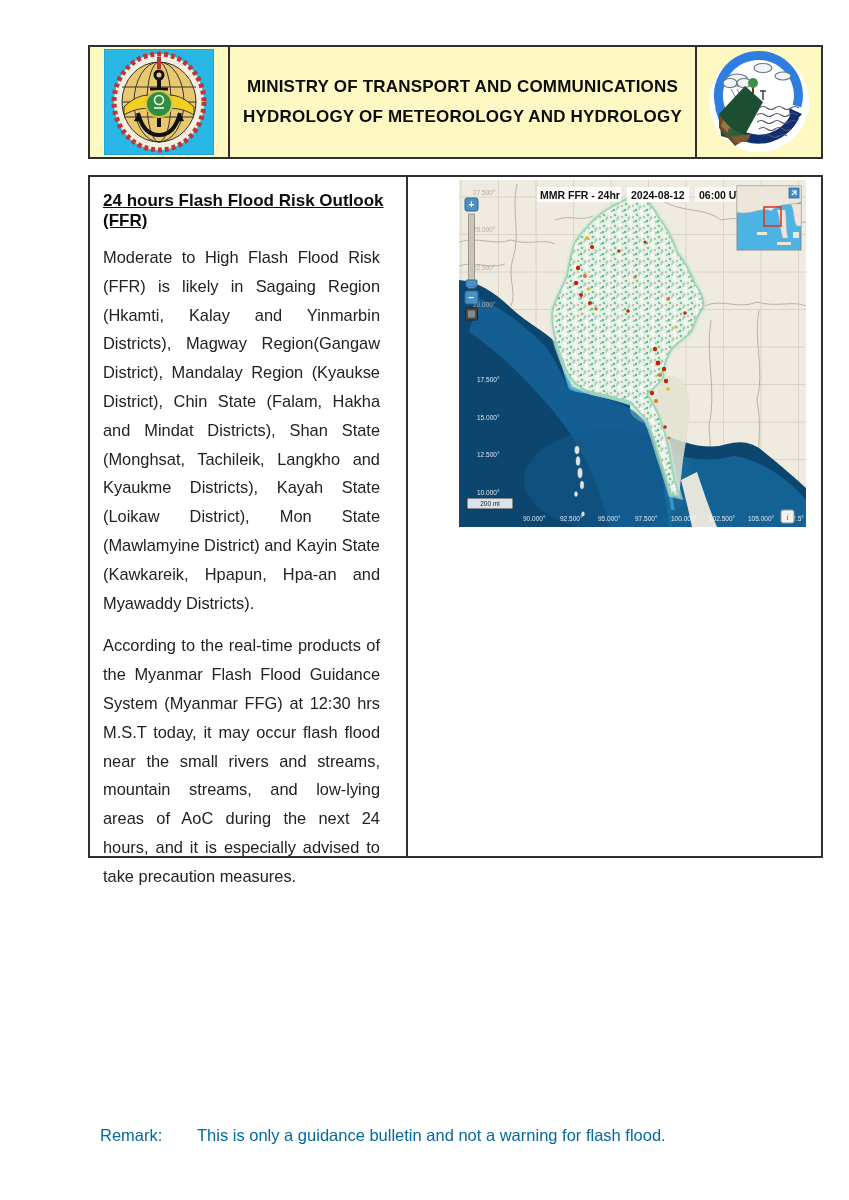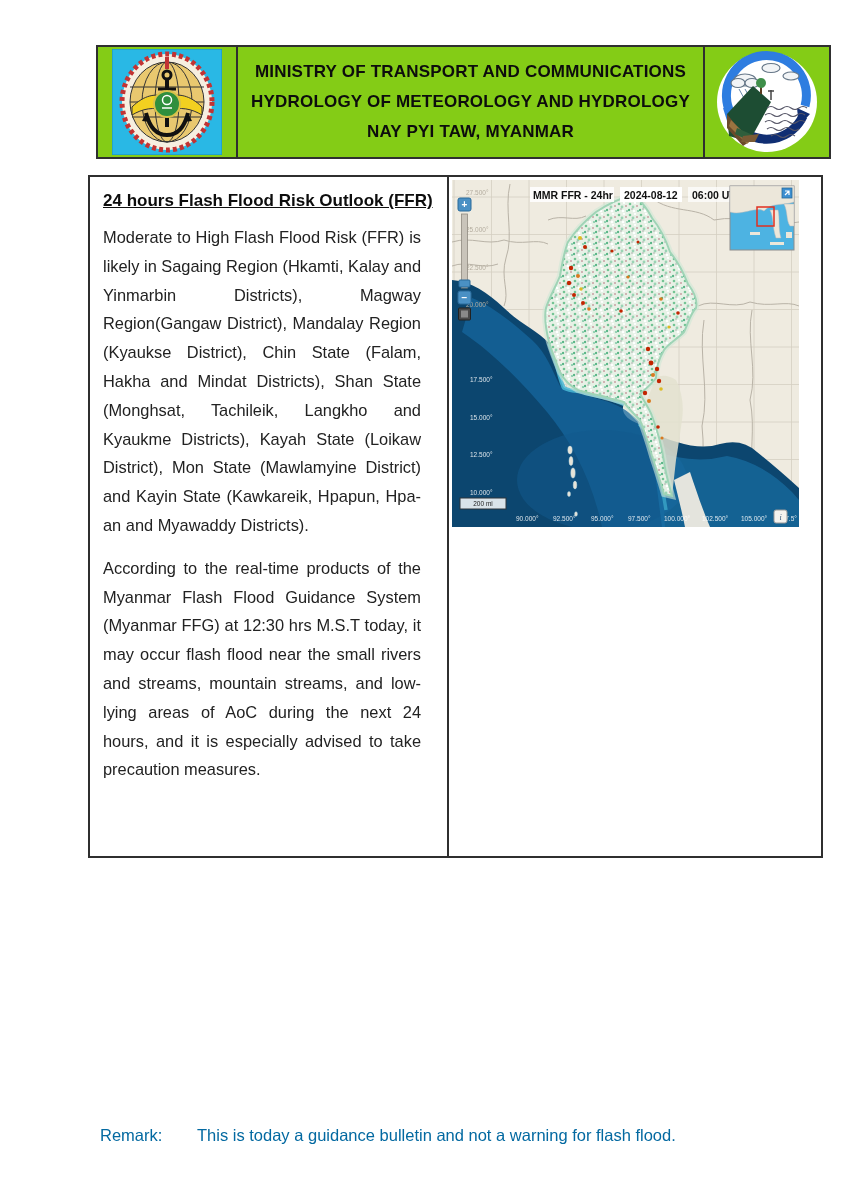--- a/index.html
+++ b/index.html
@@ -2,37 +2,37 @@
 <html><head>
 <meta charset="utf-8">
 <style>
   html,body{margin:0;padding:0;}
   body{
     width:849px;height:1200px;background:#ffffff;position:relative;
     font-family:"Liberation Sans",sans-serif;color:#1f1f1f;overflow:hidden;
   }
   
   .header-box{
-    position:absolute;left:96px;top:45px;width:735px;height:114px;
-    border:2px solid #2f2f2f;box-sizing:border-box;display:flex;background:#84cc16;
+    position:absolute;left:88px;top:45px;width:735px;height:114px;
+    border:2px solid #2f2f2f;box-sizing:border-box;display:flex;background:#fef9c3;
   }
   .hdr-cell-logo-left{width:140px;border-right:2px solid #2f2f2f;box-sizing:border-box;
     display:flex;align-items:center;justify-content:center;}
   .hdr-cell-text{flex:1;display:flex;flex-direction:column;justify-content:center;
     text-align:center;font-weight:bold;font-size:17px;line-height:30px;color:#0d0d0d;letter-spacing:.2px;}
   .hdr-cell-logo-right{width:126px;border-left:2px solid #2f2f2f;box-sizing:border-box;
     display:flex;align-items:center;justify-content:center;}
   
   .main-box{
     position:absolute;left:88px;top:175px;width:735px;height:683px;
     border:2px solid #2f2f2f;box-sizing:border-box;display:flex;background:#fff;
   }
-  .left-col{width:359px;border-right:2px solid #2f2f2f;box-sizing:border-box;
+  .left-col{width:318px;border-right:2px solid #2f2f2f;box-sizing:border-box;
     padding:10px 12px 10px 13px;}
-  .right-col{flex:1;padding:3px 12px 0 3px;}
+  .right-col{flex:1;padding:3px 12px 0 3px;margin-left:48px;}
   .outlook-heading{
     font-weight:bold;font-size:17px;text-decoration:underline;color:#0d0d0d;
     margin:4px 0 12px 0;
   }
   .outlook-para{
     font-size:16.4px;line-height:28.8px;text-align:justify;margin:0 14px 14px 0;color:#222;
   }
   
   .remark-row{
     position:absolute;left:100px;top:1126px;width:720px;
@@ -72,21 +72,20 @@
       <path d="M34,64 l-4,8 l9,1 Z" fill="#111"></path>
       <path d="M76,64 l4,8 l-9,1 Z" fill="#111"></path>
       <circle cx="55" cy="55" r="13" fill="#2f8f3e" stroke="#d8c24a" stroke-width="2"></circle>
       <circle cx="55" cy="51" r="4.5" fill="none" stroke="#fff" stroke-width="1.5"></circle>
       <line x1="50" y1="59" x2="60" y2="59" stroke="#fff" stroke-width="1.5"></line>
     </svg>
   </div>
   <div class="hdr-cell-text">
     <div>MINISTRY OF TRANSPORT AND COMMUNICATIONS</div>
     <div>HYDROLOGY OF METEOROLOGY AND HYDROLOGY</div>
-    <div>NAY PYI TAW, MYANMAR</div>
   </div>
   <div class="hdr-cell-logo-right">
     <svg width="104" height="104" viewBox="0 0 104 104">
       <circle cx="52" cy="52" r="50" fill="#ffffff"></circle>
       <path d="M16,64 A40,40 0 1 1 90,56" fill="none" stroke="#2e7de0" stroke-width="9"></path>
       <polygon points="8,58 22,60 13,74" fill="#2e7de0"></polygon>
       <path d="M24,78 A40,40 0 0 0 88,66" fill="none" stroke="#102e73" stroke-width="9"></path>
       <polygon points="82,58 95,64 84,76" fill="#102e73"></polygon>
       <g stroke="#667788" stroke-width="1.2" fill="#f2f4f6">
         <ellipse cx="30" cy="30" rx="11" ry="6"></ellipse>
@@ -323,14 +322,14 @@
       <g transform="translate(322,330)">
         <rect x="0" y="0" width="13" height="13" rx="2" fill="#f4f2ee" stroke="#999"></rect>
         <text class="info-text" x="6.5" y="9.5">i</text>
       </g>
     </svg>
   </div>
 </div>
 
 <div class="remark-row">
   <span class="remark-label">Remark:</span>
-  <span>This is today a guidance bulletin and not a warning for flash flood.</span>
+  <span>This is only a guidance bulletin and not a warning for flash flood.</span>
 </div>
 
 </body></html>

